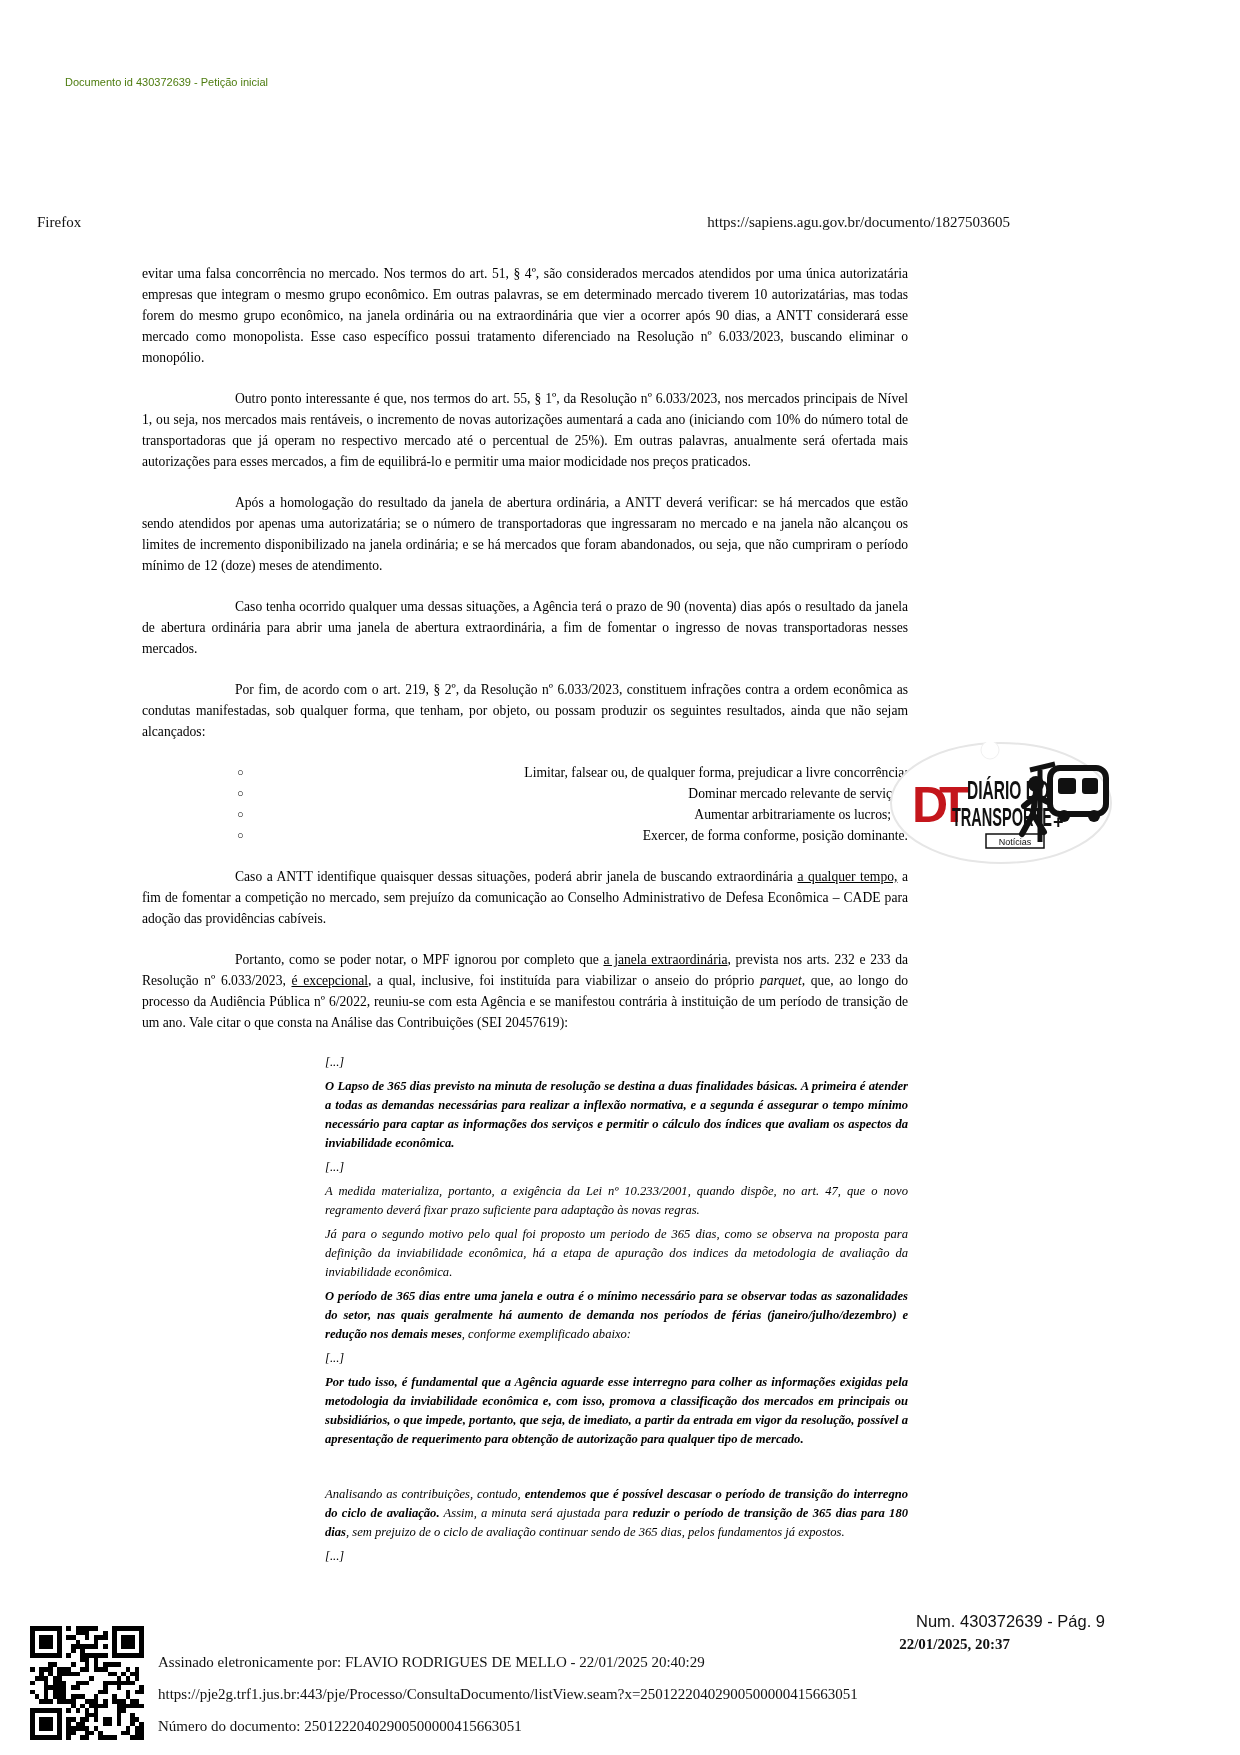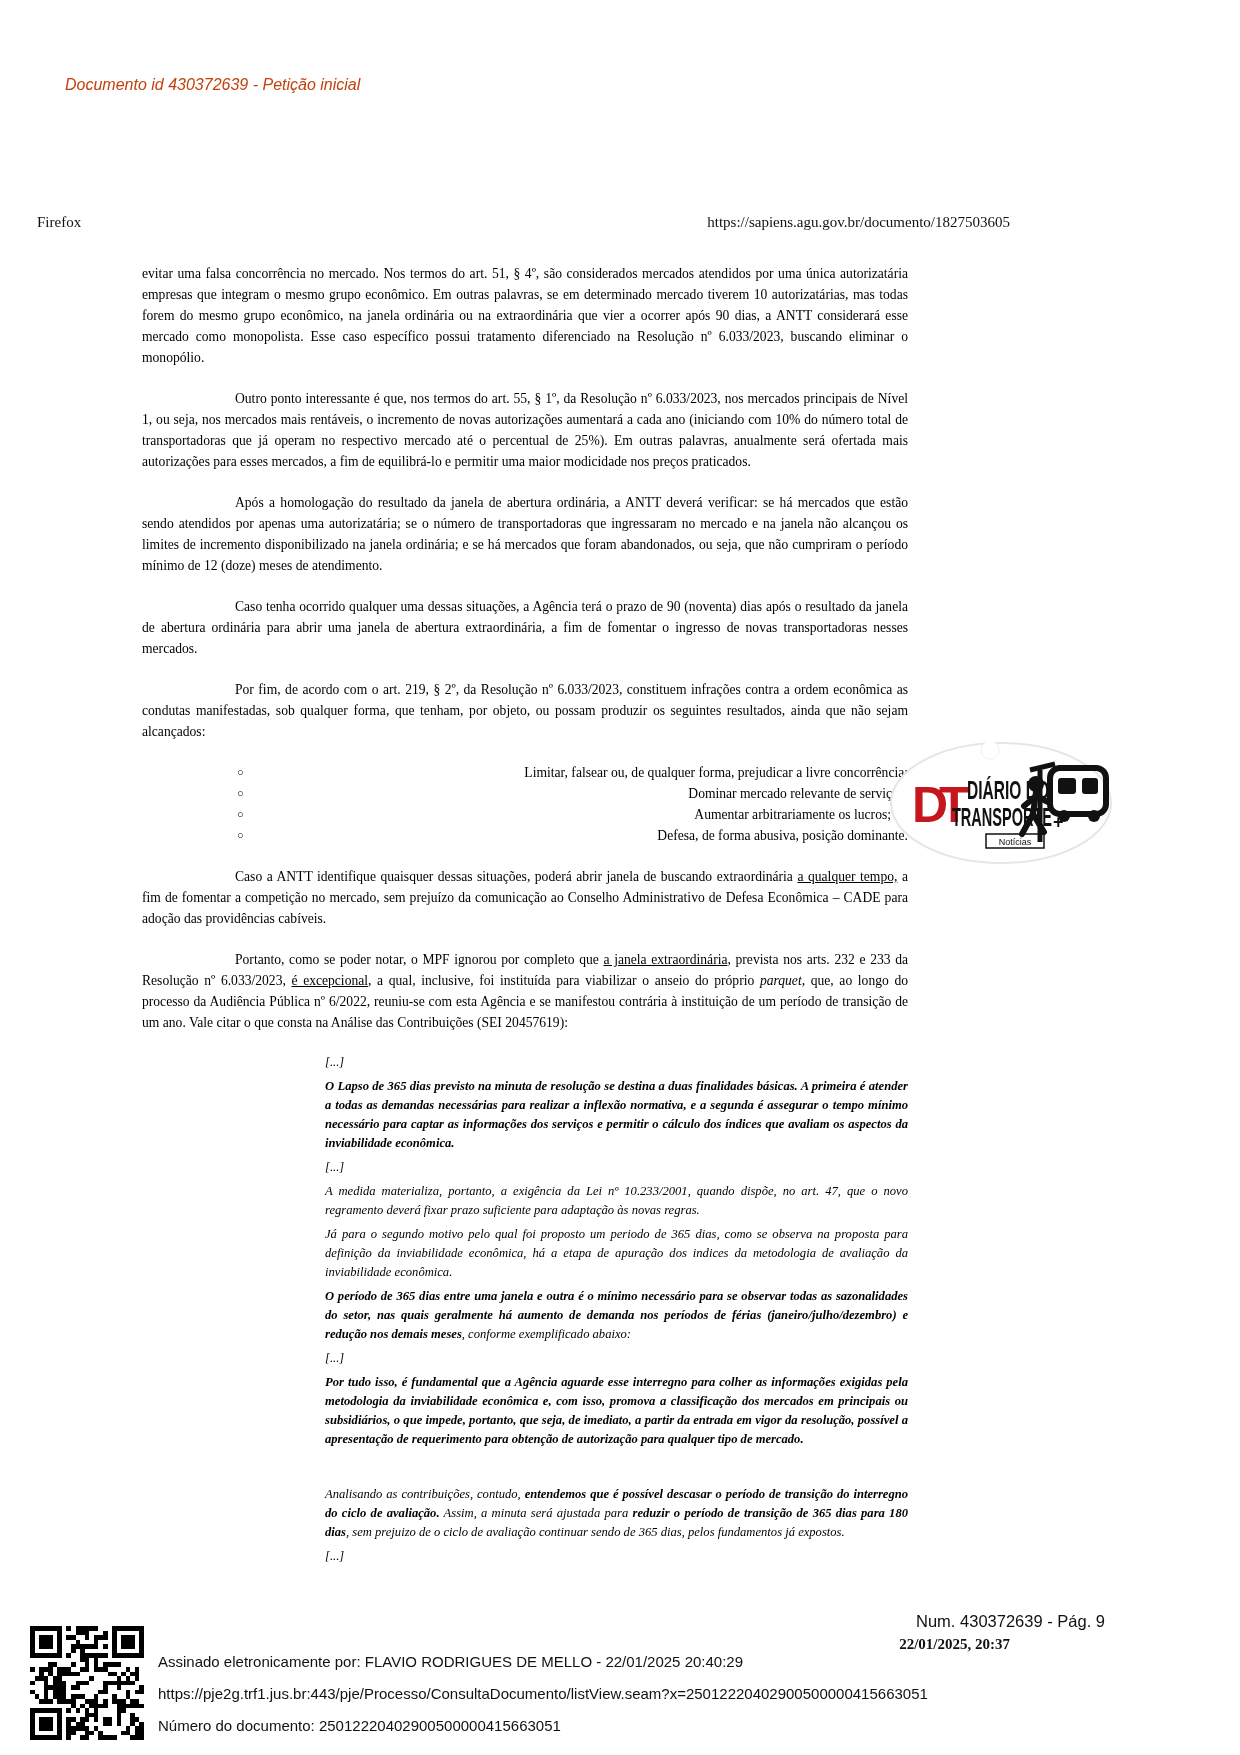--- a/index.html
+++ b/index.html
@@ -1,21 +1,21 @@
 <!DOCTYPE html>
 <html><head>
 <meta charset="utf-8">
 <style>
   html,body{margin:0;padding:0;}
   body{width:1240px;height:1755px;background:#fff;position:relative;overflow:hidden;
        font-family:"Liberation Serif", serif;color:#000;}
   .abs{position:absolute;}
 
   
-  .doc-id{left:65px;top:76px;font-family:"Liberation Sans",sans-serif;font-size:16px;color:#c2410c;font-style:italic;}
+  .doc-id{left:65px;top:76px;font-family:"Liberation Sans",sans-serif;font-size:11px;color:#4d7c0f;}
   .print-row{left:37px;top:214px;width:973px;display:flex;justify-content:space-between;
              font-size:15px;color:#111;}
 
   
   .main{left:142px;top:263px;width:766px;font-size:13.6px;line-height:21px;text-align:justify;}
   .para{margin:0 0 20px 0;}
   .para.indent{text-indent:93px;}
 
   .s-n{} .s-u{text-decoration:underline;margin-top:12px;} .s-i{font-style:italic;} .s-bi{font-style:italic;font-weight:700;}
 
@@ -29,21 +29,21 @@
   .quote{margin-left:183px;width:583px;font-size:12.6px;line-height:19px;font-style:italic;
          text-align:justify;}
   .qline{margin:0 0 5px 0;}
   .qline.gap-top{margin-top:36px;}
 
   
   .logo{left:890px;top:742px;width:222px;height:122px;}
 
   
   .qr{left:30px;top:1626px;width:114px;height:114px;}
-  .sig{left:158px;top:1646px;font-family:Liberation Sans, sans-serif;font-size:15px;
+  .sig{left:158px;top:1646px;font-family:Liberation Serif, serif;font-size:15px;
        line-height:32px;color:#111;}
   .stamp-date{top:1636px;right:230px;font-size:15px;color:#111;font-weight:bold;}
   .stamp-num{top:1612px;right:135px;font-family:"Liberation Sans",sans-serif;font-size:16.5px;color:#111;}
 </style>
 </head>
 <body>
 
 <div class="abs doc-id">Documento id 430372639 - Petição inicial</div>
 
 <div class="abs print-row">
@@ -66,21 +66,21 @@
     <div class="bullet-row">
       <span class="bullet-marker">○</span>
       <span class="bullet-text">Dominar mercado relevante de serviços;</span>
     </div>
     <div class="bullet-row">
       <span class="bullet-marker">○</span>
       <span class="bullet-text">Aumentar arbitrariamente os lucros; ou</span>
     </div>
     <div class="bullet-row">
       <span class="bullet-marker">○</span>
-      <span class="bullet-text">Defesa, de forma abusiva, posição dominante.</span>
+      <span class="bullet-text">Exercer, de forma conforme, posição dominante.</span>
     </div>
   </div>
 
   <p class="para indent"><span class="s-n">Caso a ANTT identifique quaisquer dessas situações, poderá abrir janela de buscando extraordinária </span><span class="s-u">a qualquer tempo,</span><span class="s-n"> a fim de fomentar a competição no mercado, sem prejuízo da comunicação ao Conselho Administrativo de Defesa Econômica – CADE para adoção das providências cabíveis.</span></p>
   <p class="para indent"><span class="s-n">Portanto, como se poder notar, o MPF ignorou por completo que </span><span class="s-u">a janela extraordinária</span><span class="s-n">, prevista nos arts. 232 e 233 da Resolução nº 6.033/2023, </span><span class="s-u"> é excepcional</span><span class="s-n">, a qual, inclusive, foi instituída para viabilizar o anseio do próprio </span><span class="s-i">parquet</span><span class="s-n">, que, ao longo do processo da Audiência Pública nº 6/2022, reuniu-se com esta Agência e se manifestou contrária à instituição de um período de transição de um ano. Vale citar o que consta na Análise das Contribuições (SEI 20457619):</span></p>
 
   <div class="quote">
     <p class="qline"><span class="s-i">[...]</span></p>
     <p class="qline"><span class="s-bi">O Lapso de 365 dias previsto na minuta de resolução se destina a duas finalidades básicas. A primeira é atender a todas as demandas necessárias para realizar a inflexão normativa, e a segunda é assegurar o tempo mínimo necessário para captar as informações dos serviços e permitir o cálculo dos índices que avaliam os aspectos da inviabilidade econômica.</span></p>
     <p class="qline"><span class="s-i">[...]</span></p>

